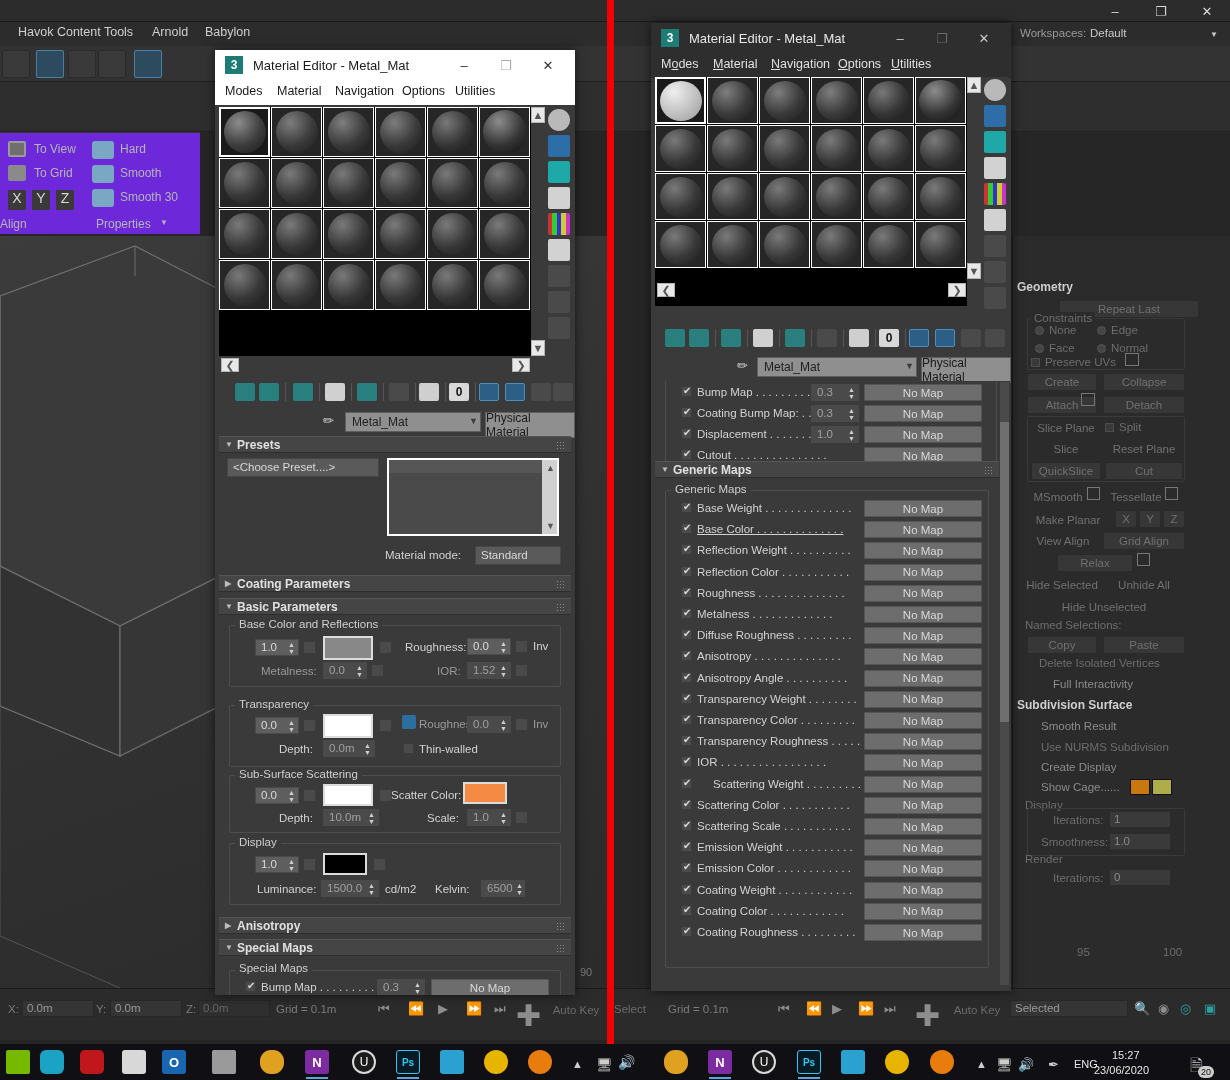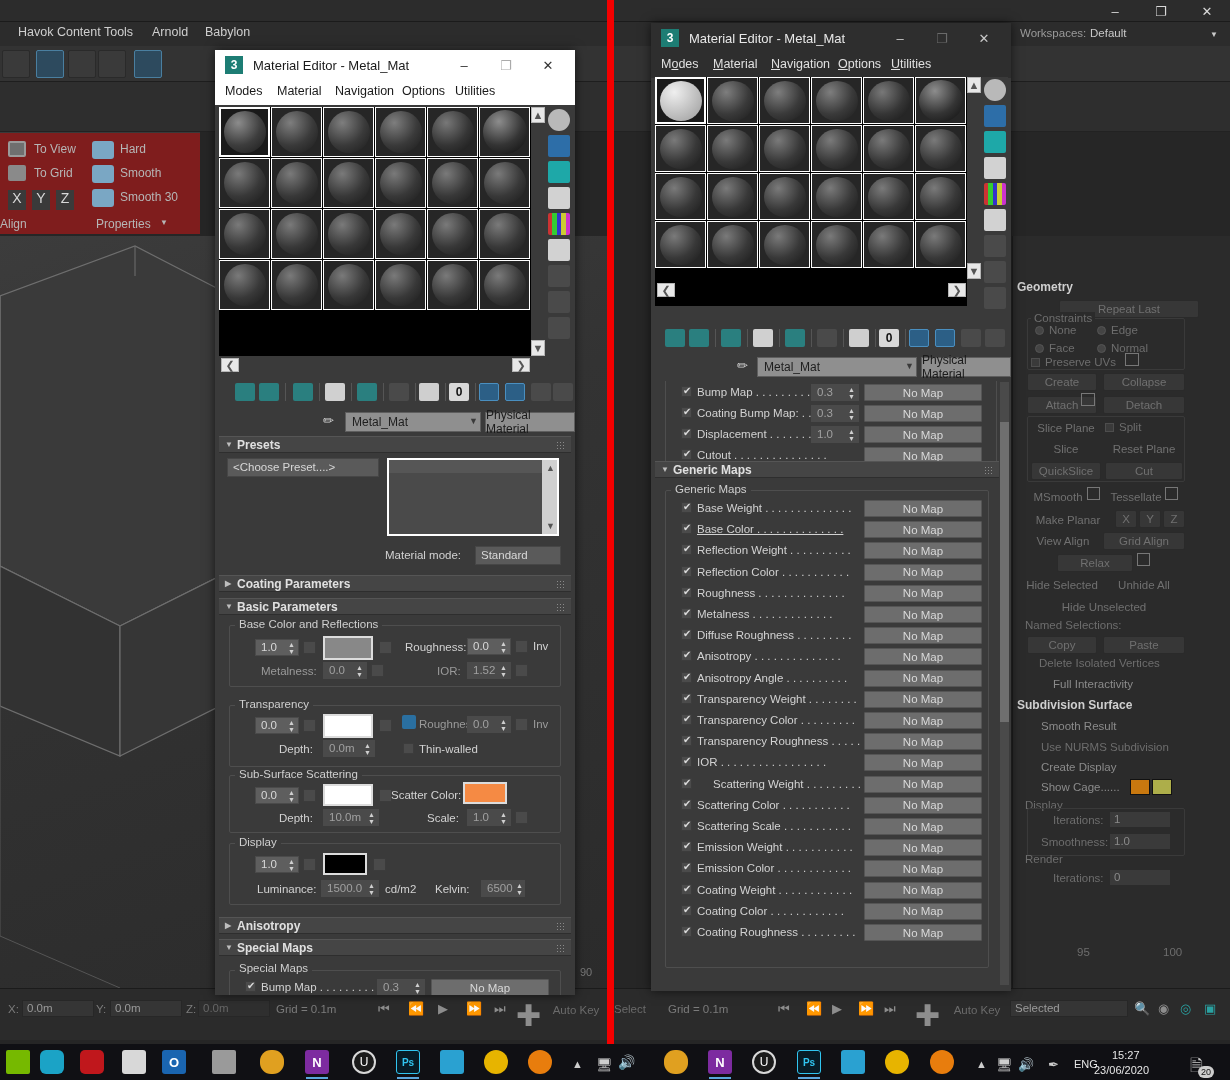--- a/index.html
+++ b/index.html
@@ -23,21 +23,21 @@
       background:#333; border-bottom:1px solid #1e1e1e; }
   .tbicon { position:absolute; top:4px; width:28px; height:28px; border-radius:2px;
       background:#3a3a3a; border:1px solid #2a2a2a; }
   .tbicon.sel { background:#2d4a5e; border:1px solid #4a7fa0; }
 
   .max-subbar { position:absolute; left:0; top:82px; width:1230px; height:50px;
       background:#2e2e2e; border-bottom:1px solid #222; }
 
   
   .ribbon { position:absolute; left:0; top:132px; width:200px; height:102px;
-      background:#7f1d1d; border-top:1px solid #3a3a3a; }
+      background:#6d28d9; border-top:1px solid #3a3a3a; }
   .ribbon .cell { position:absolute; color:#b6b6b6; font-size:12px; }
   .ribbon .glyph { position:absolute; width:22px; height:18px; border-radius:2px; }
 
   .viewport { position:absolute; left:0; top:236px; width:612px; height:752px;
       background:linear-gradient(160deg,#3c3c3c 0%,#333 35%,#2b2b2b 100%); overflow:hidden; }
 
   
   .cmdpanel { position:absolute; left:1012px; top:236px; width:218px; height:752px;
       background:#2b2b2b; border-left:1px solid #1d1d1d; color:#6d6d6d; font-size:11.5px; }
   .cp-roll { position:absolute; left:4px; width:210px; color:#cfcfcf; font-weight:bold; font-size:12px; }
@@ -102,21 +102,21 @@
 
   .me-toolrow { position:absolute; background:#3a3a3a; }
   .me-tool { position:absolute; width:20px; height:18px; border-radius:2px; background:#3f3f3f; }
   .me-tool.sel { background:#2c5f86; border:1px solid #4a8fc0; }
   .me-sep { position:absolute; width:1px; background:#555; }
 
   .namerow { position:absolute; }
   .namefield { position:absolute; height:20px; background:#8f8f8f; border:1px solid #5e5e5e;
       color:#1e1e1e; font-size:12px; padding-left:6px; line-height:18px; }
   .nf-arrow { position:absolute; top:6px; color:#3a3a3a; font-size:9px;}
-  .matbtn { position:absolute; height:20px; background:#8f8f8f; border:1px solid #5e5e5e;
+  .matbtn { position:absolute; height:26px; background:#8f8f8f; border:1px solid #5e5e5e;
       color:#1a1a1a; font-size:12px; display:flex; align-items:center; justify-content:center; }
 
   .rollhdr { position:absolute; height:17px; background:#454545; border-top:1px solid #555;
       border-bottom:1px solid #2e2e2e; color:#e0e0e0; font-size:12px; font-weight:bold; }
   .rollhdr .tri { position:absolute; left:6px; top:3px; font-size:8px; color:#bdbdbd; }
   .rollhdr .lbl { position:absolute; left:18px; top:1px; }
   .rollhdr .grip { position:absolute; right:6px; top:4px; width:9px; height:8px;
       background-image:radial-gradient(#8a8a8a 40%, transparent 41%); background-size:3px 3px; }
 
   .panelbody { position:absolute; background:#3a3a3a; }

